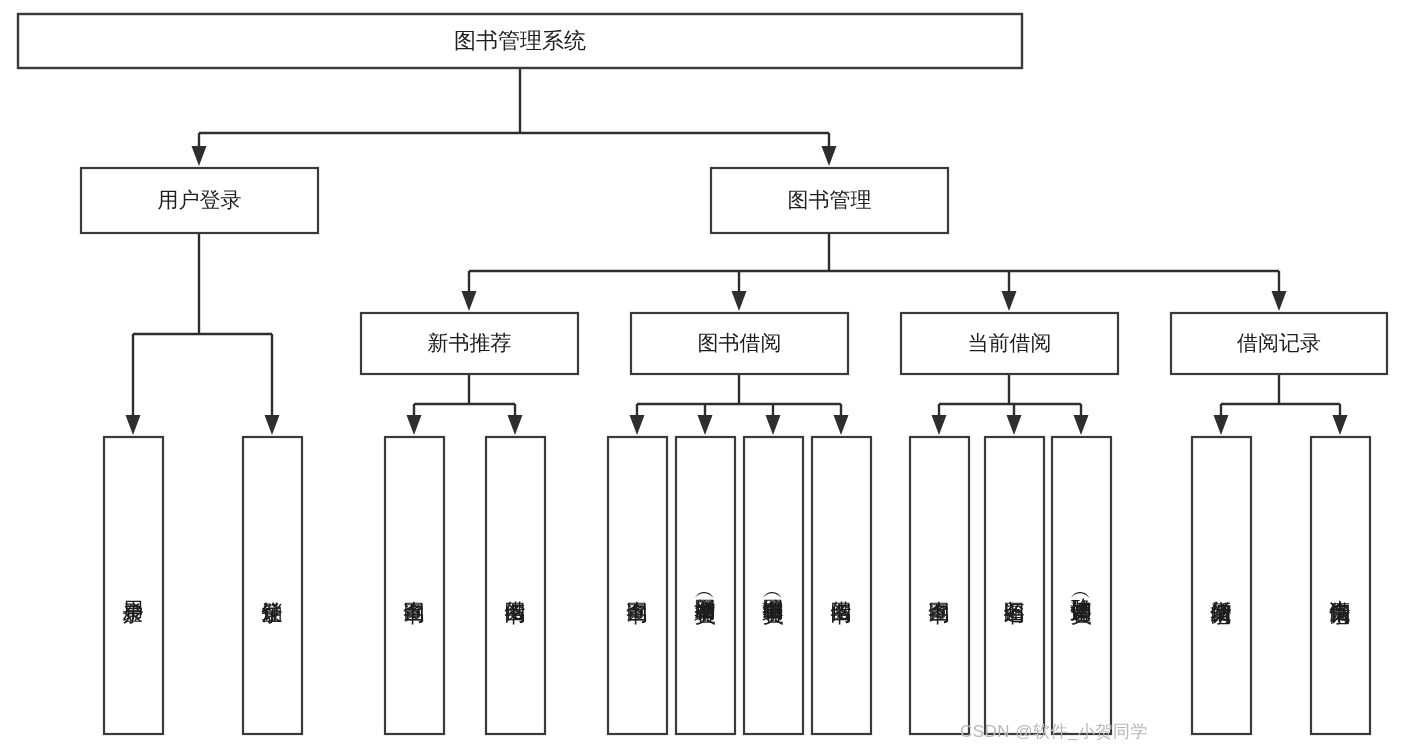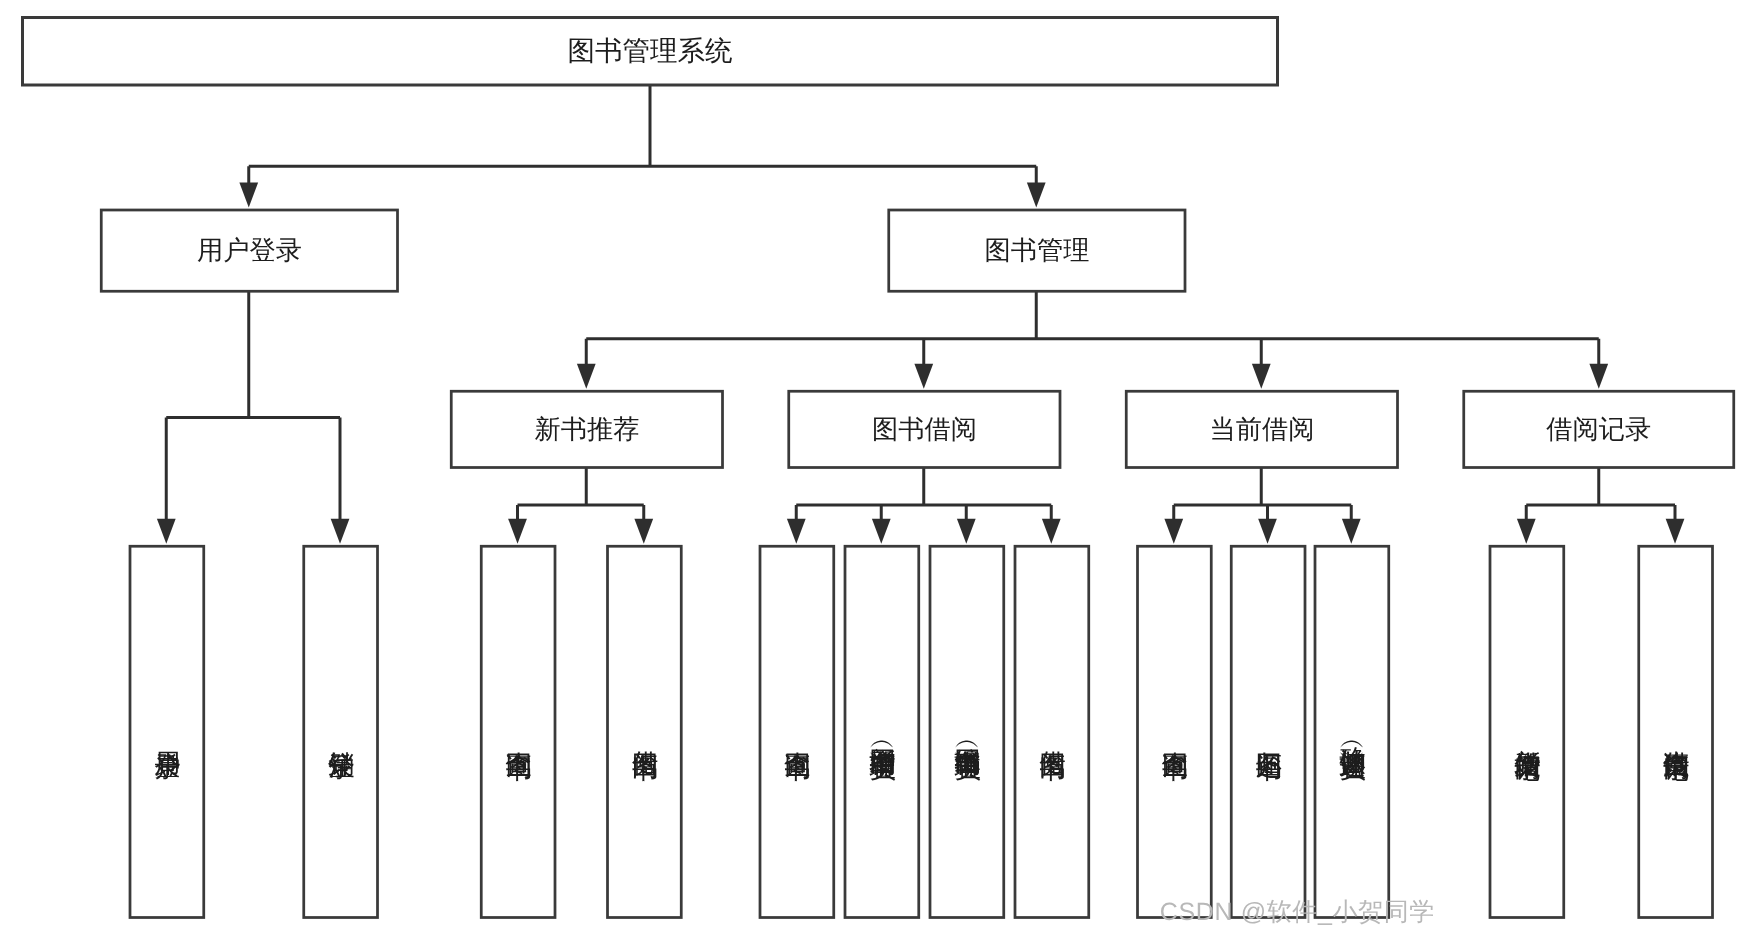--- a/index.html
+++ b/index.html
@@ -74,21 +74,21 @@
     text-orientation: upright;
     white-space: nowrap;
     letter-spacing: 1px;
     text-align: center;
   }
   .watermark {
     position: absolute;
     right: 8px;
     bottom: 4px;
     font-family: "Liberation Sans", "DejaVu Sans", sans-serif;
-    font-size: 20px;
+    font-size: 17px;
     color: #b8b8b8;
     letter-spacing: 0.5px;
     white-space: nowrap;
     user-select: none;
   }
 </style>
 </head>
 <body>
 
 <div id="diagram-root">

